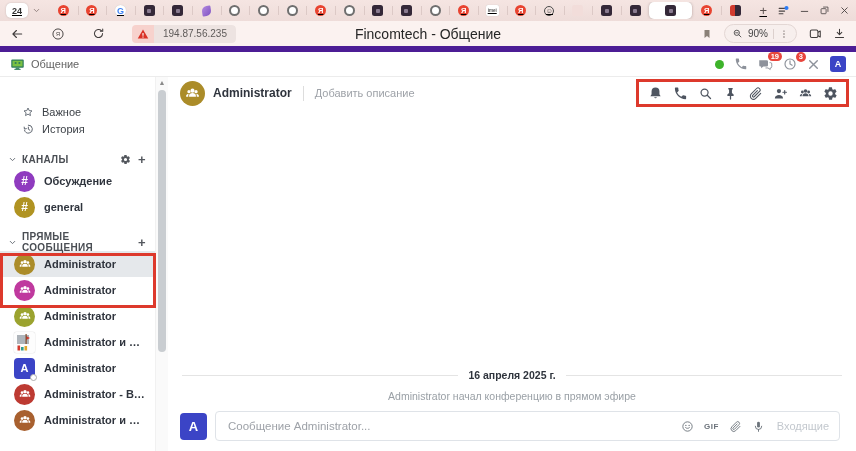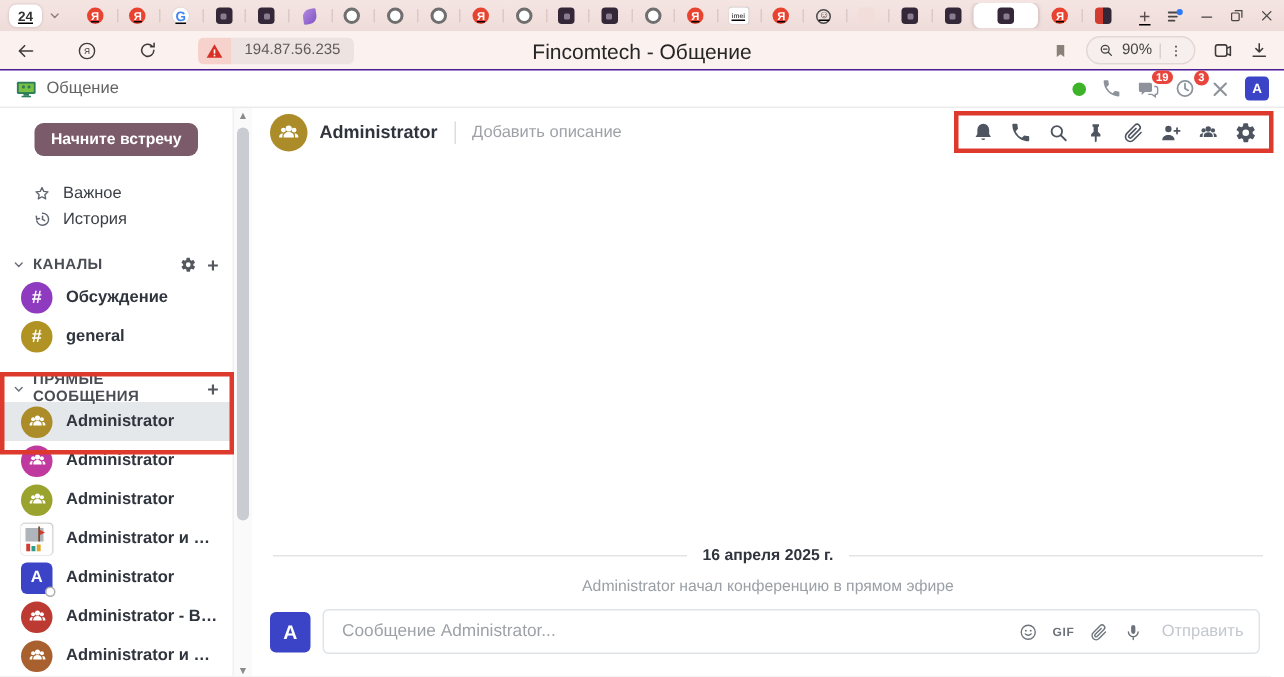--- a/index.html
+++ b/index.html
@@ -27,21 +27,21 @@
   .fav.ci{border:2px solid #6f6f6f;border-radius:50%;width:7px;height:7px;background:#fff;}
   .fav.im{background:#fff;border-radius:2px;color:#555;font-size:4.5px;font-weight:bold;box-shadow:0 0 1px #bbb;width:13px;}
   .fav.sm{border:1.5px solid #4a4a4a;border-radius:50%;width:8px;height:8px;color:#4a4a4a;font-size:7px;line-height:8px;}
   .fav.pa{background:#f2ddda;border-radius:2.5px;}
   .fav.rd{background:linear-gradient(90deg,#d23b2f 50%,#342838 50%);border-radius:2.5px;}
   .newtab{font-size:13px;color:#5a4f4d;padding:0 6px;line-height:17px;}
   .wincontrols{display:flex;align-items:center;gap:9px;color:#4a4444;padding-left:4px;}
 
   
   .toolbar{height:25px;background:#fbf2f0;display:flex;align-items:center;padding:0 10px;gap:27px;
-    position:relative;border-bottom:1px solid #4c1d95;}
+    position:relative;border-bottom:6px solid #4c1d95;}
   .tb-ic{color:#3f3b3a;}
   .urlpill{display:flex;align-items:center;height:18px;border-radius:4px;overflow:hidden;z-index:1;}
   .warnchip{background:#f7d2cd;height:18px;display:flex;align-items:center;padding:0 5px;}
   .urltext{padding:0 9px;font-size:10px;color:#5f5b5a;background:#ede3e1;height:18px;display:flex;align-items:center;border-radius:0 4px 4px 0;}
   .pagetitle{position:absolute;left:0;right:0;text-align:center;font-size:14px;color:#262626;pointer-events:none;}
   .tb-right{margin-left:auto;display:flex;align-items:center;gap:11px;z-index:1;}
   .zoompill{display:flex;align-items:center;gap:5px;background:#f7efed;border:1px solid #e3d7d4;border-radius:10px;
     padding:1px 7px;font-size:10px;color:#444;height:15px;}
   .zoompill .sep{width:1px;height:10px;background:#dcd0cd;}
   .kebab{color:#6b615f;}
@@ -331,21 +331,20 @@
           </svg>
         </span>
       <span class="ab-avatar">A</span>
     </div>
   </div>
 
   <div class="app">
 
     <aside class="sidebar">
       <div class="sb-inner">
-        <button class="meetbtn">Начните встречу</button>
         <nav class="sbnav" id="sbnav">
             <div class="sbitem">
               <svg class="ic" width="12" height="12" viewBox="0 0 24 24">
                 <path d="M12 4l2.35 5.16 5.65.6-4.2 3.83 1.15 5.56L12 16.3l-4.95 2.85L8.2 13.6 4 9.76l5.65-.6L12 4z" fill="none" stroke="currentColor" stroke-width="1.8" stroke-linejoin="round"></path>
               </svg>
               <span>Важное</span>
             </div>
             <div class="sbitem">
               <svg class="ic" width="12" height="12" viewBox="0 0 24 24">
                 <path d="M12.7 4.2a8 8 0 1 1-7.6 10.4" fill="none" stroke="currentColor" stroke-width="2" stroke-linecap="round"></path>
@@ -576,18 +575,18 @@
               <svg class="ic" width="13" height="13" viewBox="0 0 24 24">
                 <path d="M20.3 11.7l-8 8a5 5 0 0 1-7.1-7.1L13.7 4a3.3 3.3 0 0 1 4.7 4.7l-8.5 8.5a1.7 1.7 0 0 1-2.4-2.4L15 7.4" fill="none" stroke="currentColor" stroke-width="1.7" stroke-linecap="round"></path>
               </svg>
             </span>
           <span class="cicon">
               <svg class="ic" width="13" height="13" viewBox="0 0 24 24">
                 <rect x="9.4" y="3" width="5.2" height="11" rx="2.6" fill="currentColor"></rect>
                 <path d="M6 11.5a6 6 0 0 0 12 0M12 17.5V21" fill="none" stroke="currentColor" stroke-width="1.7" stroke-linecap="round"></path>
               </svg>
             </span>
-          <span class="send">Отправить</span>
+          <span class="send">Входящие</span>
         </div>
       </div>
     </main>
   </div>
 </div>
 
 </body></html>

